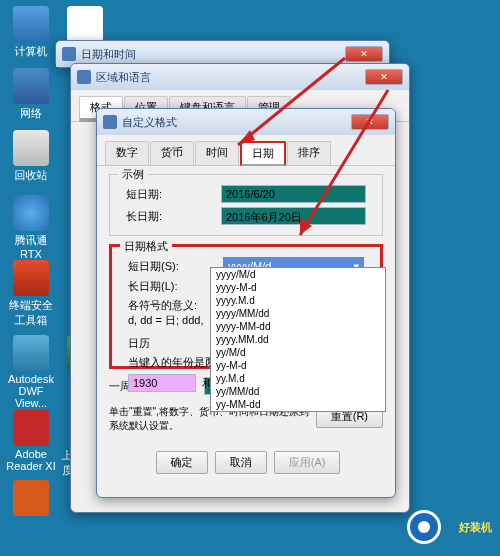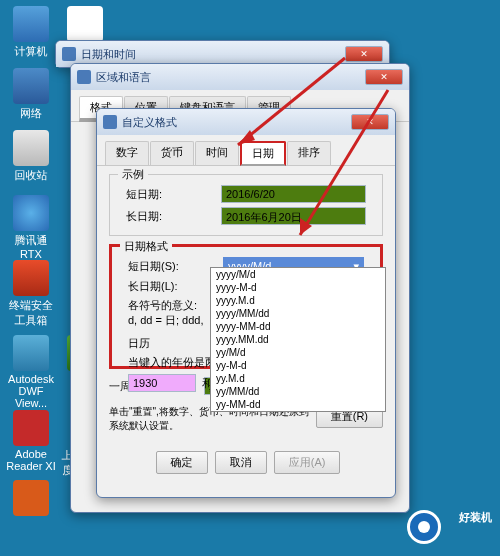--- a/index.html
+++ b/index.html
@@ -24,32 +24,32 @@
 .win-btns{display:flex;gap:2px}
 .win-btn{width:24px;height:16px;background:#cad8ea;border:1px solid #9ab0ca;border-radius:2px;display:flex;align-items:center;justify-content:center;font-size:9px}
 .win-btn.close{background:linear-gradient(#e86a5a,#c23a2a);color:#fff;width:38px}
 .tabs{display:flex;padding:6px 8px 0;background:#f0f0f0;border-bottom:1px solid #c8c8c8}
 .tab{padding:3px 10px;border:1px solid #c8c8c8;border-bottom:none;background:#e8e8e8;margin-right:1px;border-radius:2px 2px 0 0;cursor:pointer}
 .tab.active{background:#fff;border-bottom:4px solid #a3a3a3;margin-bottom:-1px}
 .group{border:1px solid #c8c8c8;margin:8px 12px;padding:6px 16px;position:relative}
 .group-title{position:absolute;top:-8px;left:8px;background:#f0f0f0;padding:0 4px}
 .row{display:flex;align-items:center;margin:4px 0}
 .row .lbl{width:95px}
-.txt-in{flex:1;border:1px solid #a8b8c8;background:#4d7c0f;padding:2px 4px;height:18px}
+.txt-in{flex:1;border:1px solid #a8b8c8;background:#0f766e;padding:2px 4px;height:18px}
 .sel{flex:1;border:1px solid #5a8ad8;background:#5a8ad8;color:#fff;padding:2px 4px;height:18px;position:relative}
 .sel::after{content:"▾";position:absolute;right:4px}
 .dropdown{position:absolute;background:#fff;border:1px solid #888;width:176px;z-index:10}
 .dropdown div{padding:1px 5px;font-size:10px}
 .red-box{border:3px solid #c22}
 .footer{padding:8px 12px;text-align:center}
 .btn{display:inline-block;padding:3px 14px;border:1px solid #a8a8a8;background:linear-gradient(#f8f8f8,#e0e0e0);border-radius:2px;margin-left:4px;cursor:pointer}
 .arrow{position:absolute;z-index:20;pointer-events:none}
 .arrow-line{stroke:#c22;stroke-width:3;fill:none}
 .arrow-head{fill:#c22}
-.watermark{position:absolute;right:8px;bottom:12px;display:flex;align-items:flex-start;gap:18px;color:#ffffff;font-size:18px;font-weight:bold}
+.watermark{position:absolute;right:8px;bottom:12px;display:flex;align-items:center;gap:18px;color:#fde047;font-size:18px;font-weight:bold}
 .wm-logo{width:34px;height:34px;background:#1a6ab8;border-radius:50%;border:3px solid #fff;display:flex;align-items:center;justify-content:center}
 .wm-logo::after{content:"";width:12px;height:12px;background:#fff;border-radius:50%}
 </style>
 </head>
 <body>
 
 <div class="desktop-icon" style="left:6px;top:6px">
     <div class="ico ico-computer"></div>
     <div>计算机</div>
   </div>

